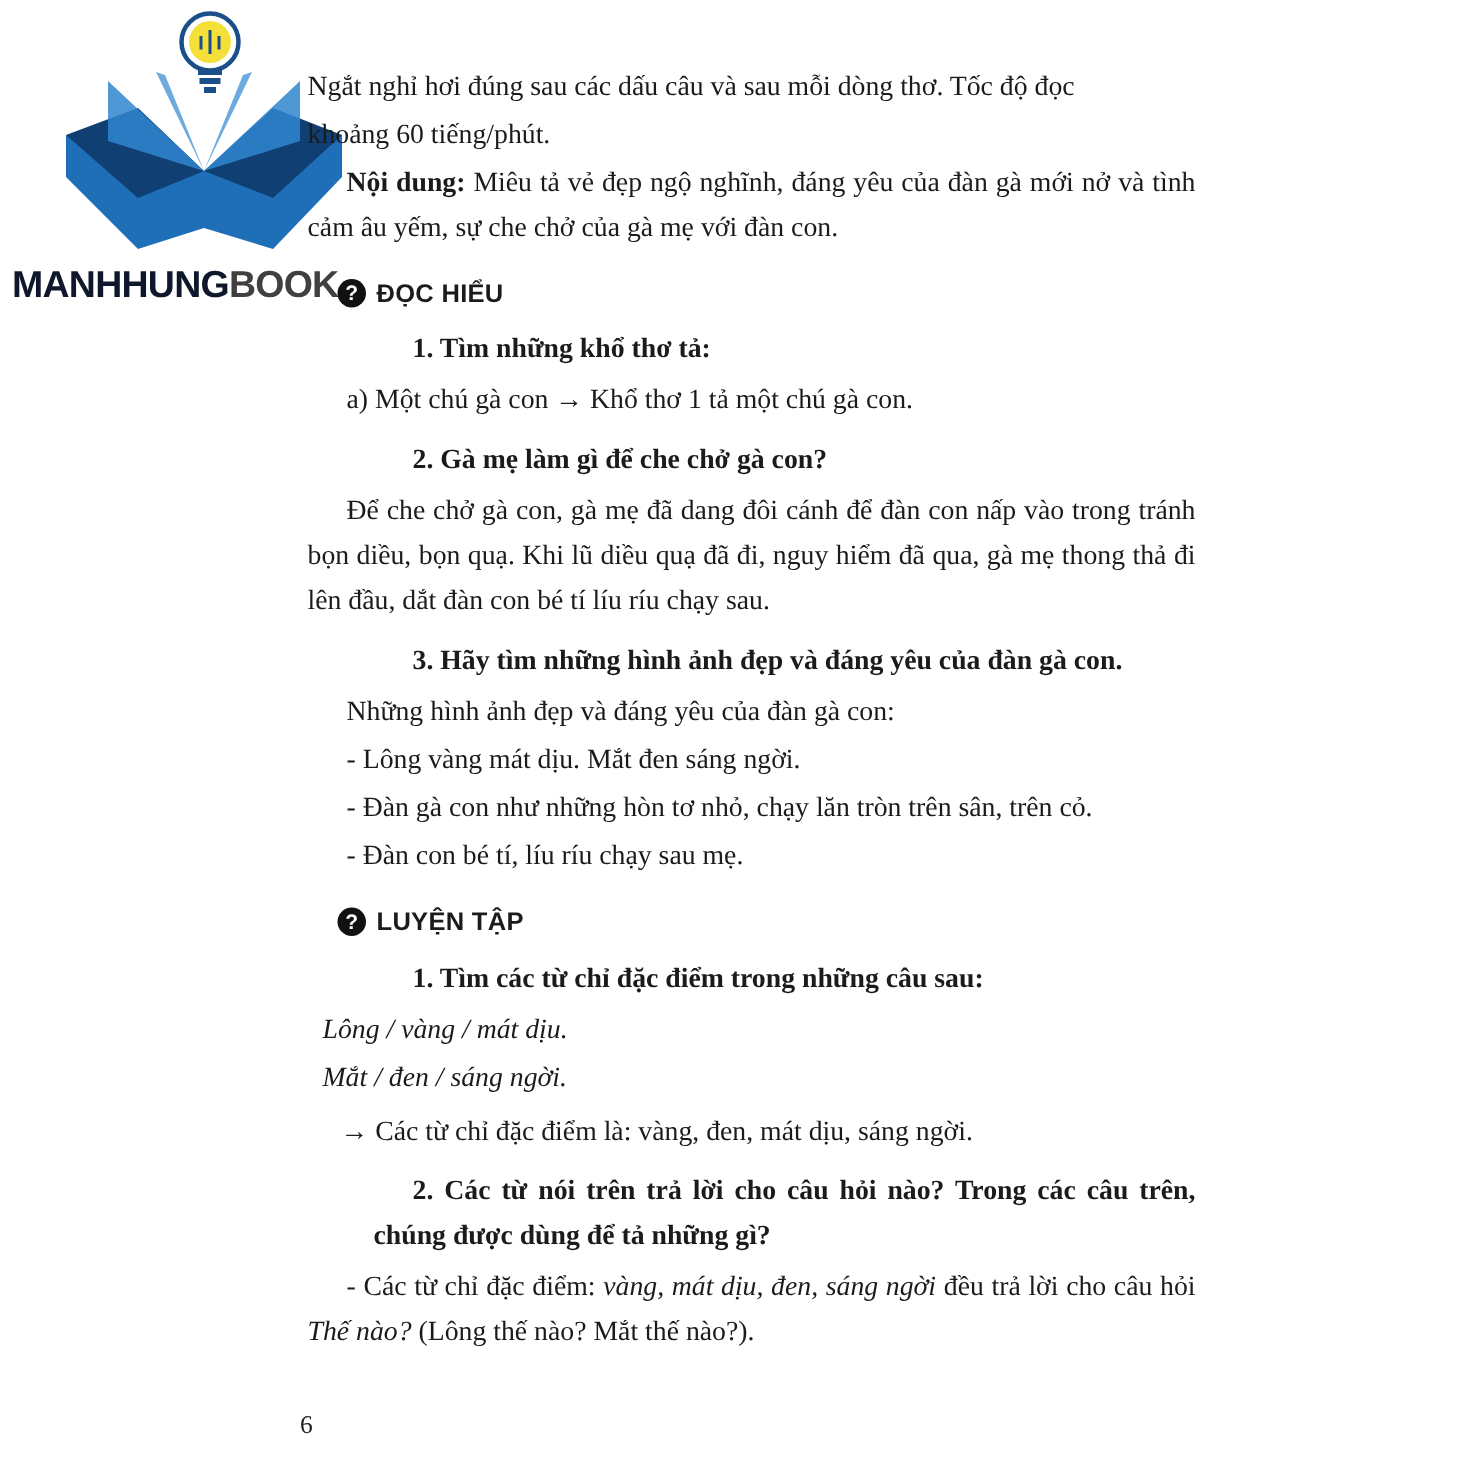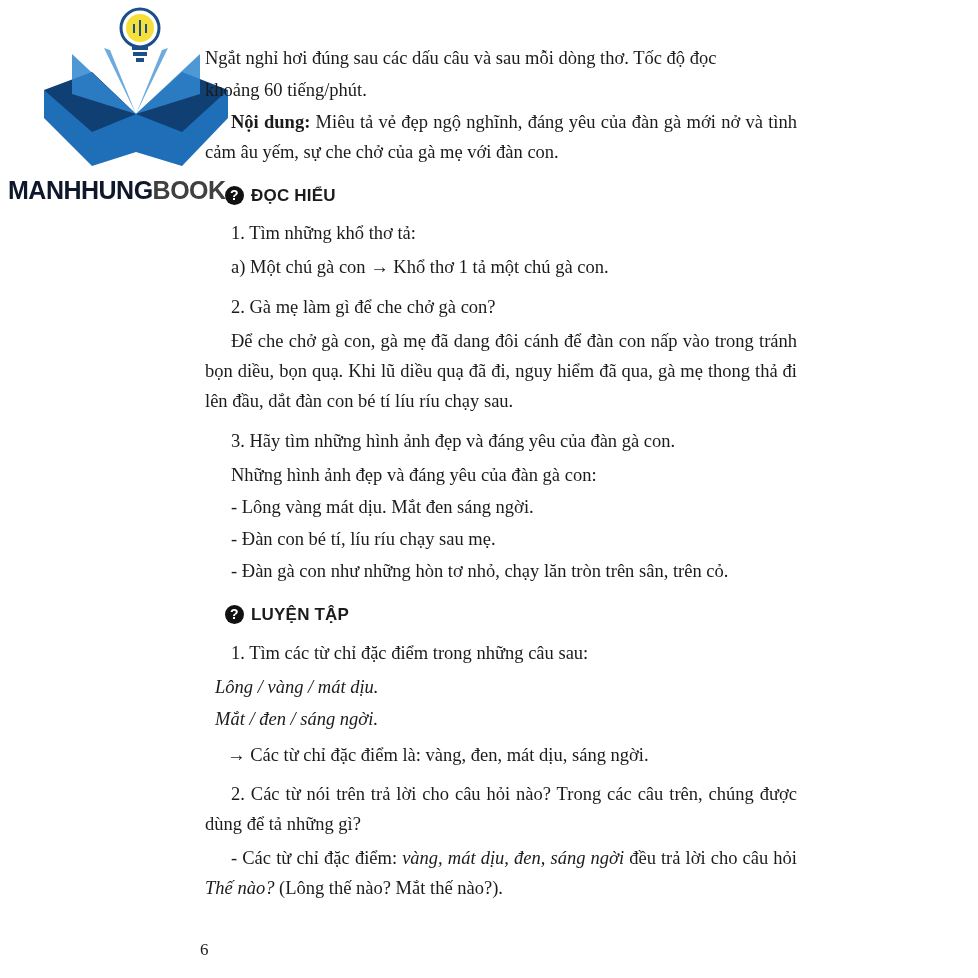--- a/index.html
+++ b/index.html
@@ -92,21 +92,22 @@
     font-size: 14px;
     font-weight: bold;
     line-height: 1;
     padding-bottom: 1px;
     box-sizing: border-box;
   }
   .q-item {
     margin-top: 10px;
     margin-bottom: 4px;
     text-indent: 26px;
-    font-weight: normal;
+    font-weight: bold;
+    margin-left: 44px;
   }
   .sub {
     text-indent: 26px;
     margin-bottom: 2px;
   }
   .dash {
     text-indent: 26px;
     margin-bottom: 2px;
   }
   .center-line {
@@ -175,22 +176,22 @@
 
     <p class="q-item">1. Tìm những khổ thơ tả:</p>
     <p class="sub">a) Một chú gà con → Khổ thơ 1 tả một chú gà con.</p>
 
     <p class="q-item">2. Gà mẹ làm gì để che chở gà con?</p>
     <p class="para">Để che chở gà con, gà mẹ đã dang đôi cánh để đàn con nấp vào trong tránh bọn diều, bọn quạ. Khi lũ diều quạ đã đi, nguy hiểm đã qua, gà mẹ thong thả đi lên đầu, dắt đàn con bé tí líu ríu chạy sau.</p>
 
     <p class="q-item">3. Hãy tìm những hình ảnh đẹp và đáng yêu của đàn gà con.</p>
     <p class="sub">Những hình ảnh đẹp và đáng yêu của đàn gà con:</p>
     <p class="dash">- Lông vàng mát dịu. Mắt đen sáng ngời.</p>
+    <p class="dash">- Đàn gà con như những hòn tơ nhỏ, chạy lăn tròn trên sân, trên cỏ.</p>
     <p class="dash">- Đàn con bé tí, líu ríu chạy sau mẹ.</p>
-    <p class="dash">- Đàn gà con như những hòn tơ nhỏ, chạy lăn tròn trên sân, trên cỏ.</p>
 
     <div class="section-head">
       <span class="qmark">?</span>
       <span>LUYỆN TẬP</span>
     </div>
 
     <p class="q-item">1. Tìm các từ chỉ đặc điểm trong những câu sau:</p>
     <p class="center-line">Lông / vàng / mát dịu.</p>
     <p class="center-line">Mắt / đen / sáng ngời.</p>
     <p class="arrow-line">→ Các từ chỉ đặc điểm là: vàng, đen, mát dịu, sáng ngời.</p>

